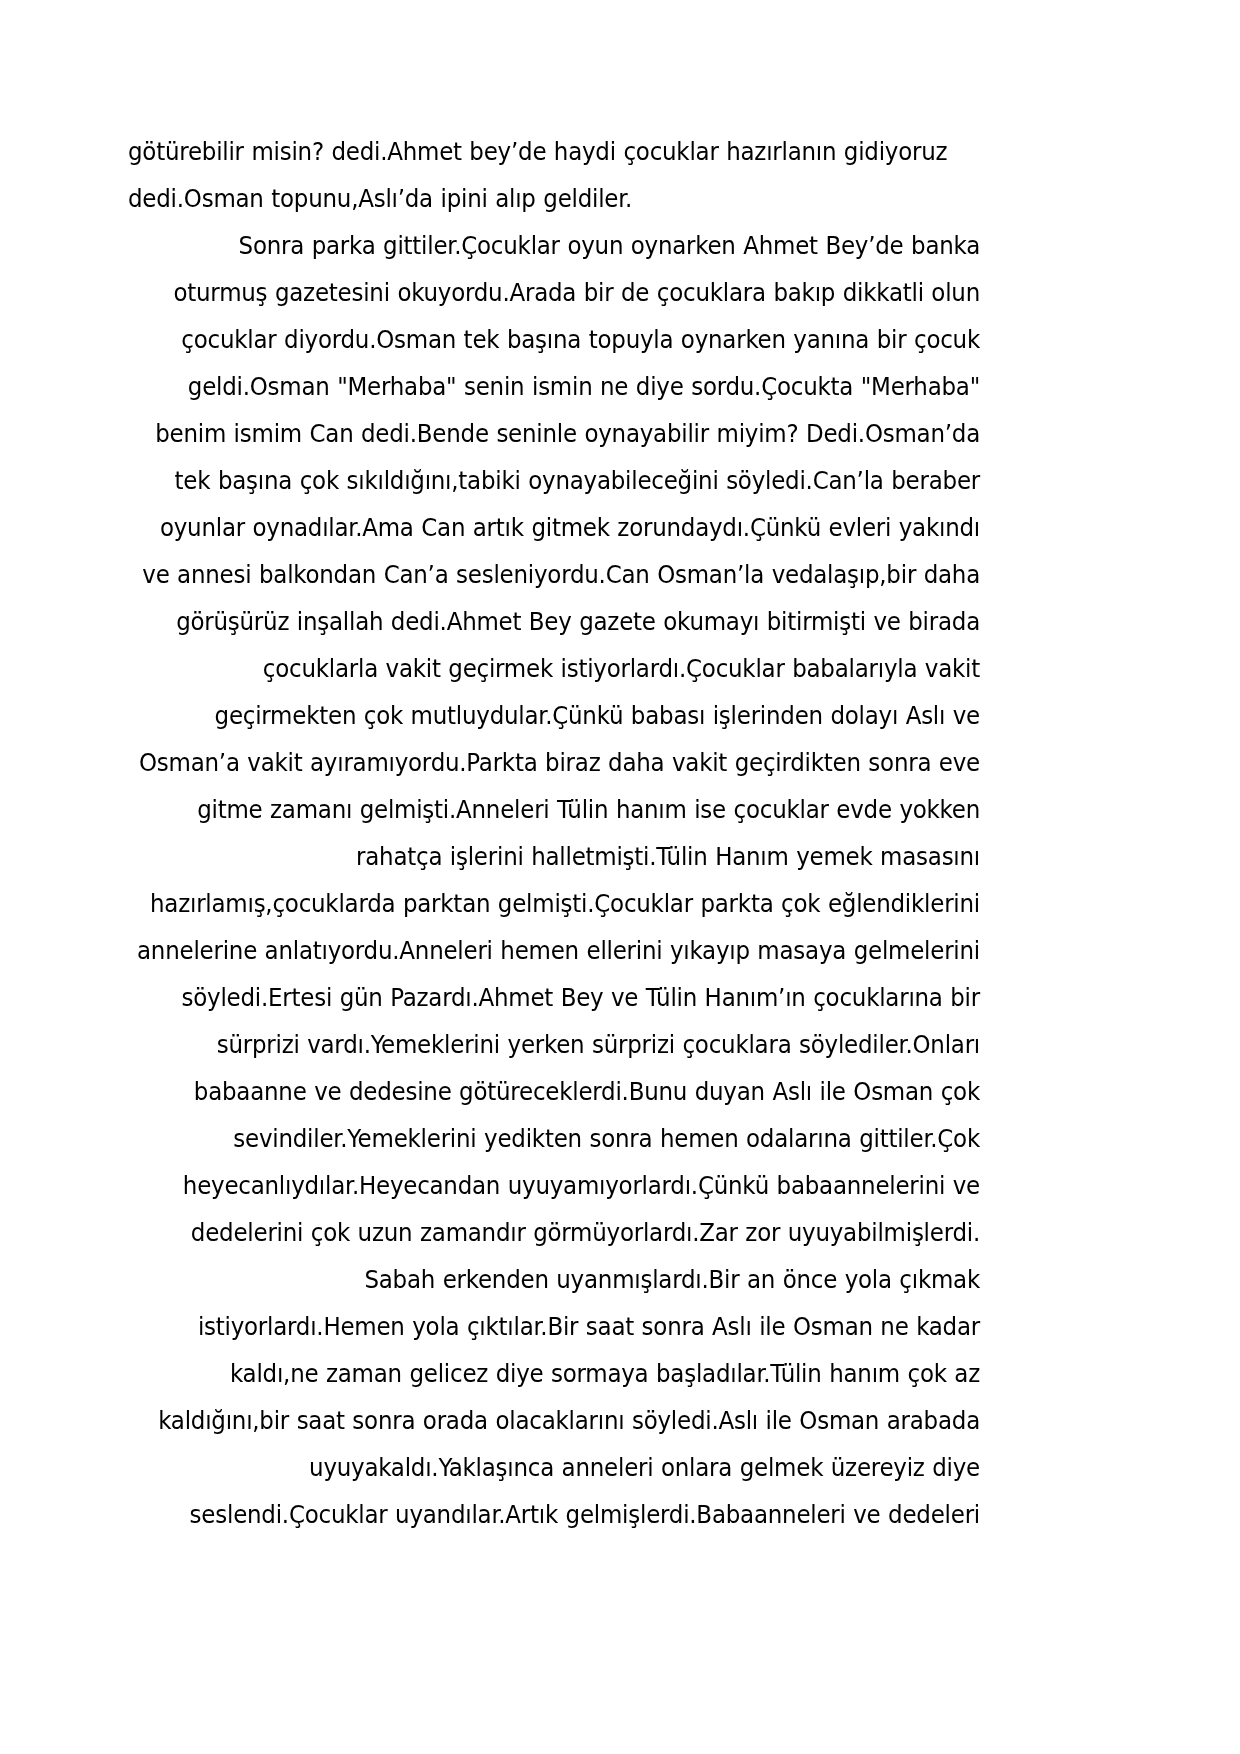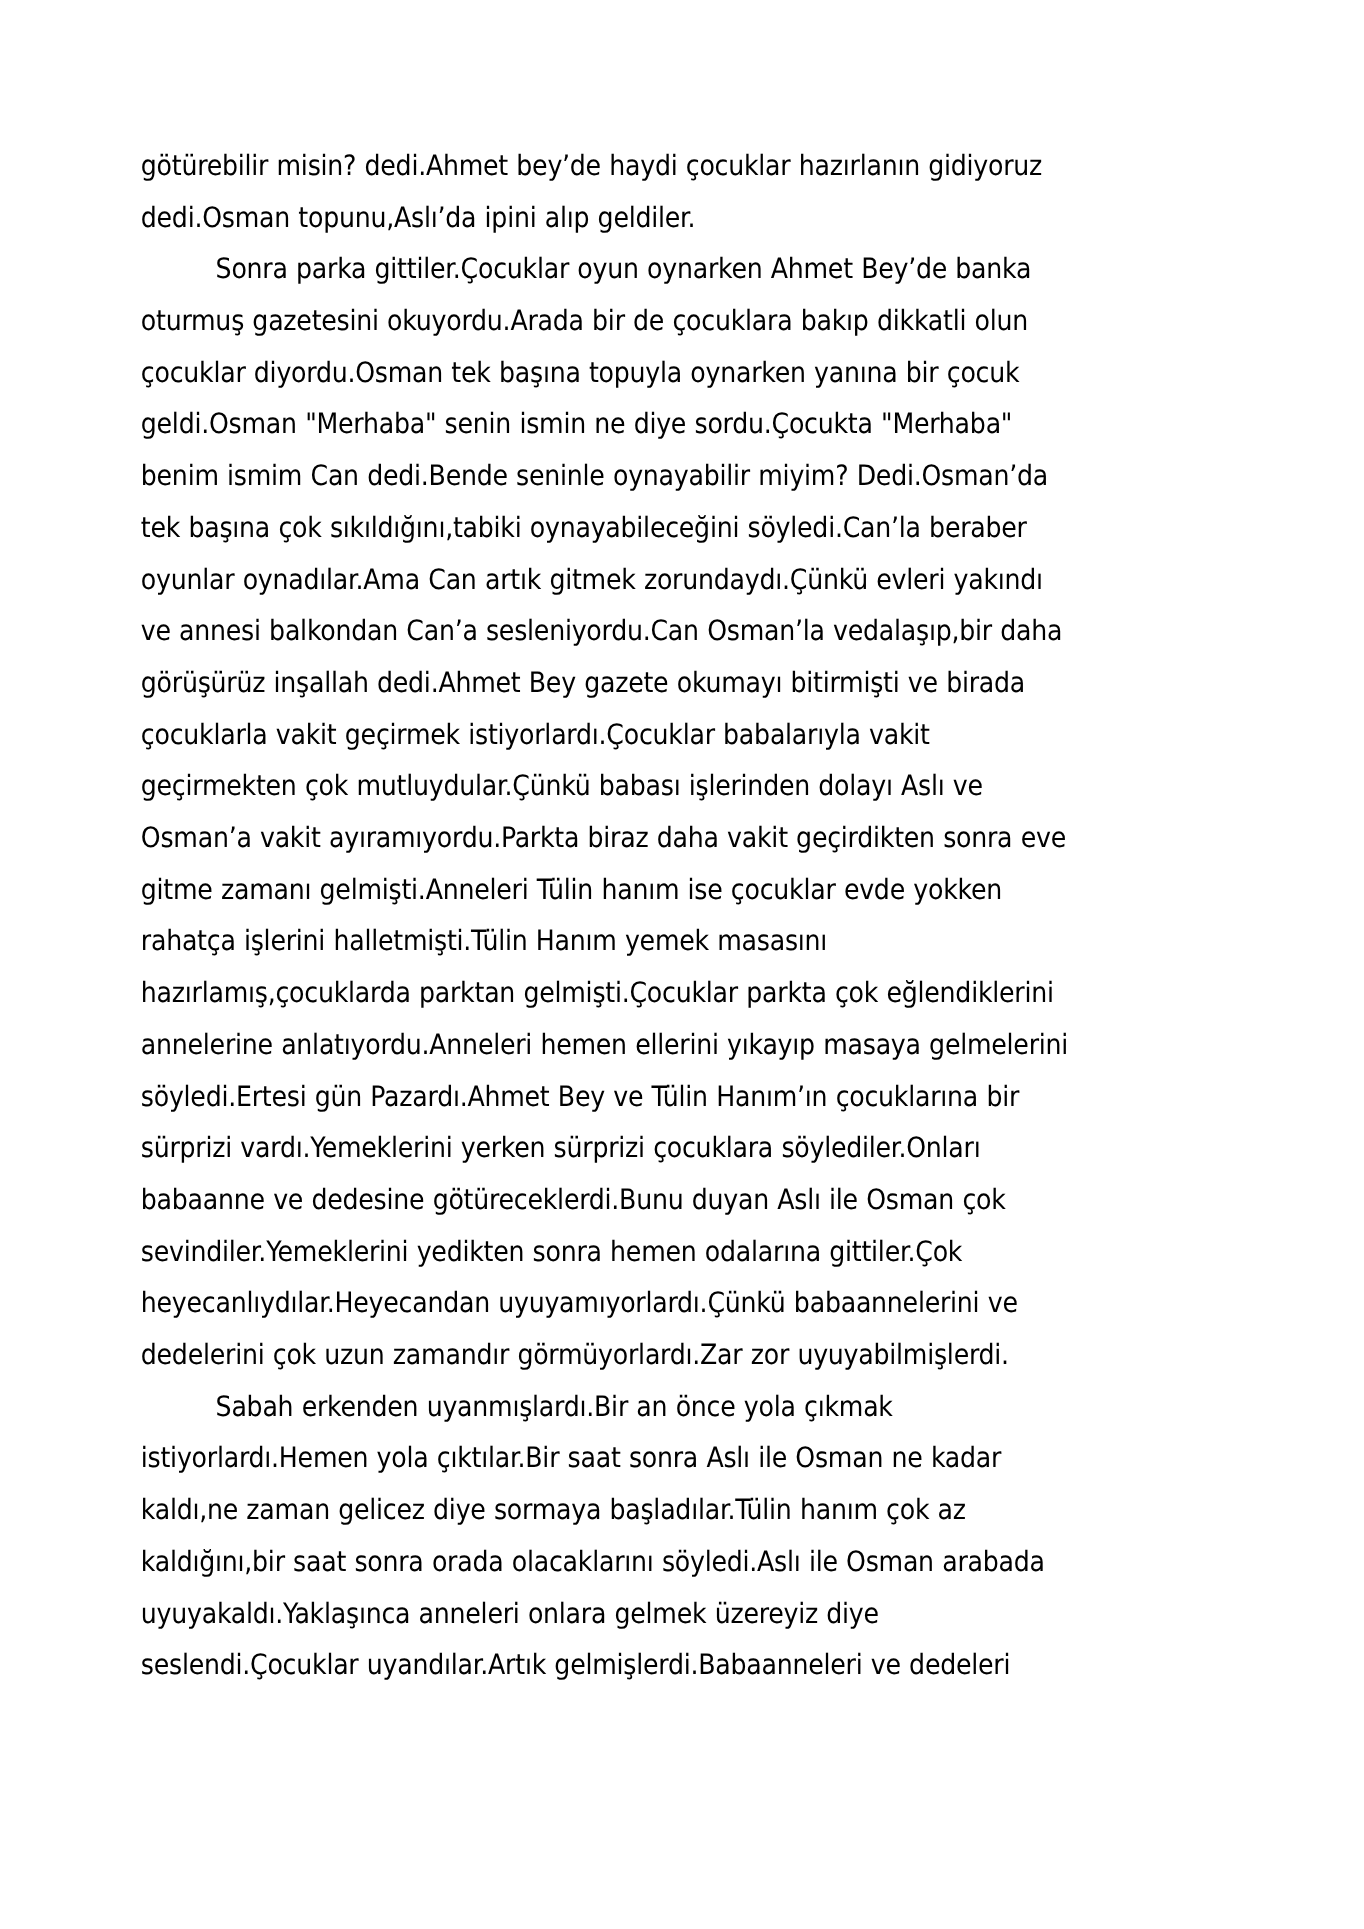--- a/index.html
+++ b/index.html
@@ -40,20 +40,21 @@
     -webkit-font-smoothing: antialiased;
   }
   p.para + p.para {
     margin-top: 0;
   }
   p.indent {
     text-indent: 68px;
   }
   p.gap-before {
     margin-top: 47px;
+    text-align: right;
   }
 </style>
 </head>
 <body>
 
 <div class="page">
   <div class="text-column">
 
     <p class="para">götürebilir misin? dedi.Ahmet bey’de haydi çocuklar hazırlanın gidiyoruz dedi.Osman topunu,Aslı’da ipini alıp geldiler.</p>
 

